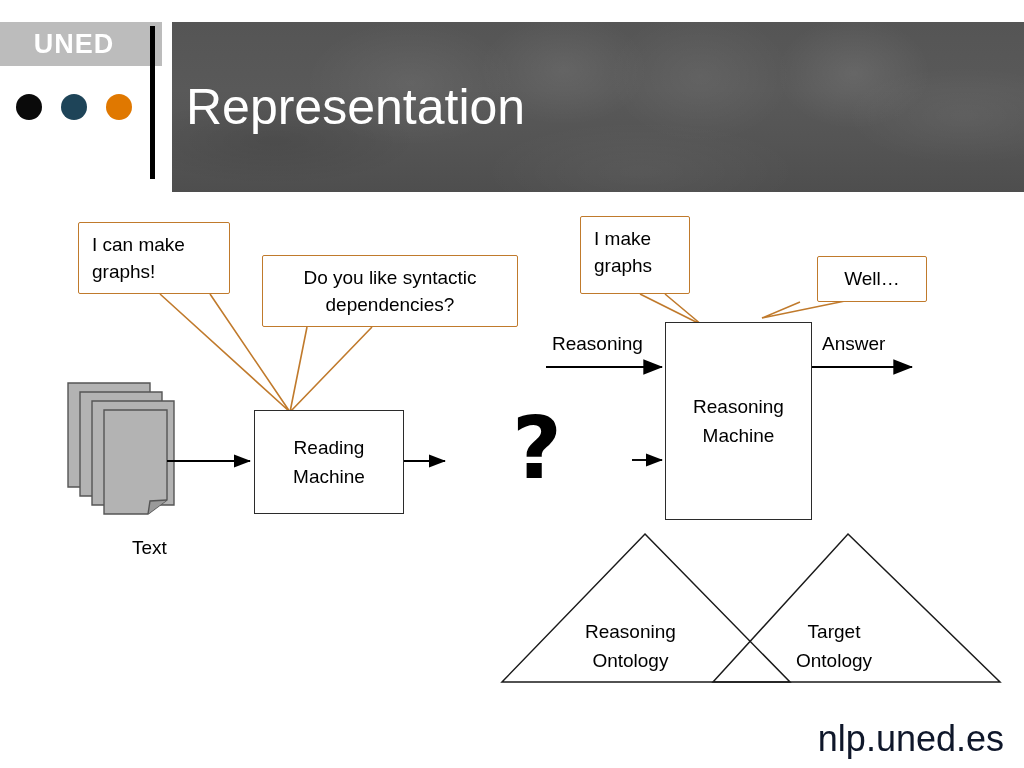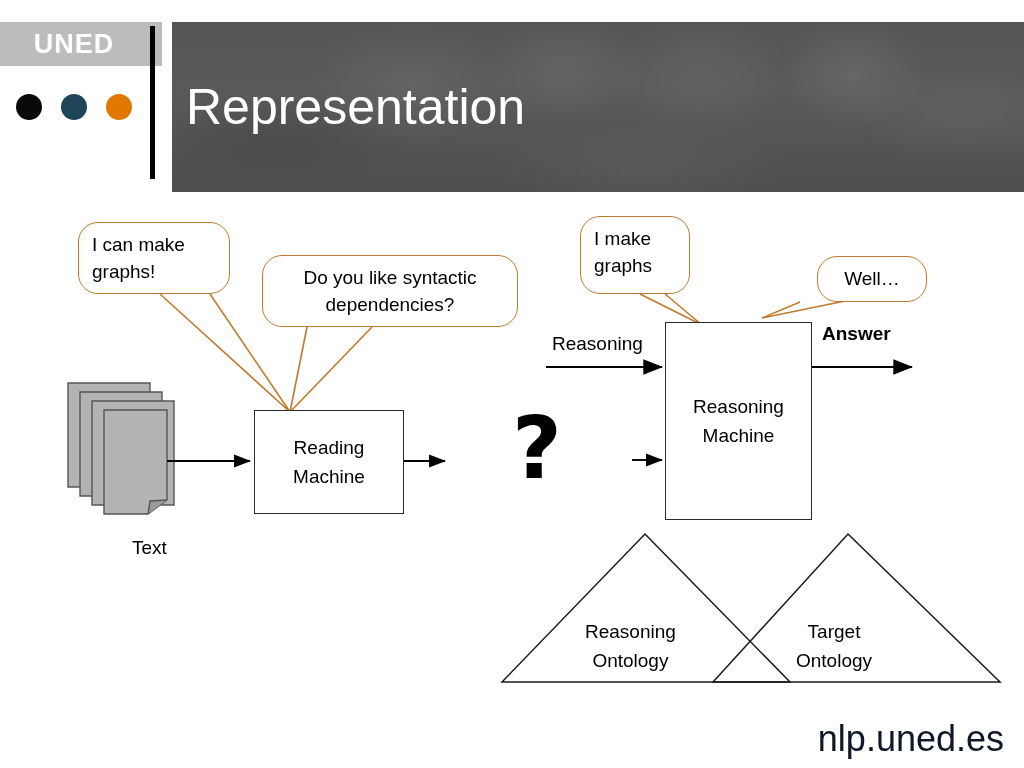--- a/index.html
+++ b/index.html
@@ -94,41 +94,41 @@
     font-size: 19px;
     line-height: 1.55;
     text-align: center;
   }
   #reading-machine-box  { left: 254px; top: 410px; width: 148px; height: 102px; }
   #reasoning-machine-box{ left: 665px; top: 322px; width: 145px; height: 196px; }
 
   .bubble {
     position: absolute;
     border: 1.7px solid #c07a2c;
-    border-radius: 20px;
+    border-radius: 2px;
     background: #ffffff;
     box-sizing: border-box;
     font-size: 19px;
     line-height: 1.42;
     padding: 9px 13px;
     z-index: 4;
   }
   #bubble-graphs      { left: 78px;  top: 222px; width: 152px; height: 72px; }
   #bubble-syntactic   { left: 262px; top: 255px; width: 256px; height: 72px; text-align: center; }
   #bubble-ilike       { left: 580px; top: 216px; width: 110px; height: 78px; }
   #bubble-well        { left: 771px; top: 256px; width: 110px; height: 46px; text-align: center; margin-left: 46px; }
 
   .plain-label {
     position: absolute;
     font-size: 19px;
     white-space: nowrap;
   }
   #label-text     { left: 92px;  top: 537px; margin-left: 40px; }
   #label-question { left: 552px; top: 333px; }
-  #label-answer   { left: 822px; top: 323px; font-weight: bold; }
+  #label-answer   { left: 822px; top: 333px; }
 
   .tri-label {
     position: absolute;
     font-size: 19px;
     line-height: 1.5;
     text-align: center;
     white-space: nowrap;
   }
   #label-reasoning-ontology { left: 585px; top: 618px; }
   #label-target-ontology    { left: 796px; top: 618px; }

